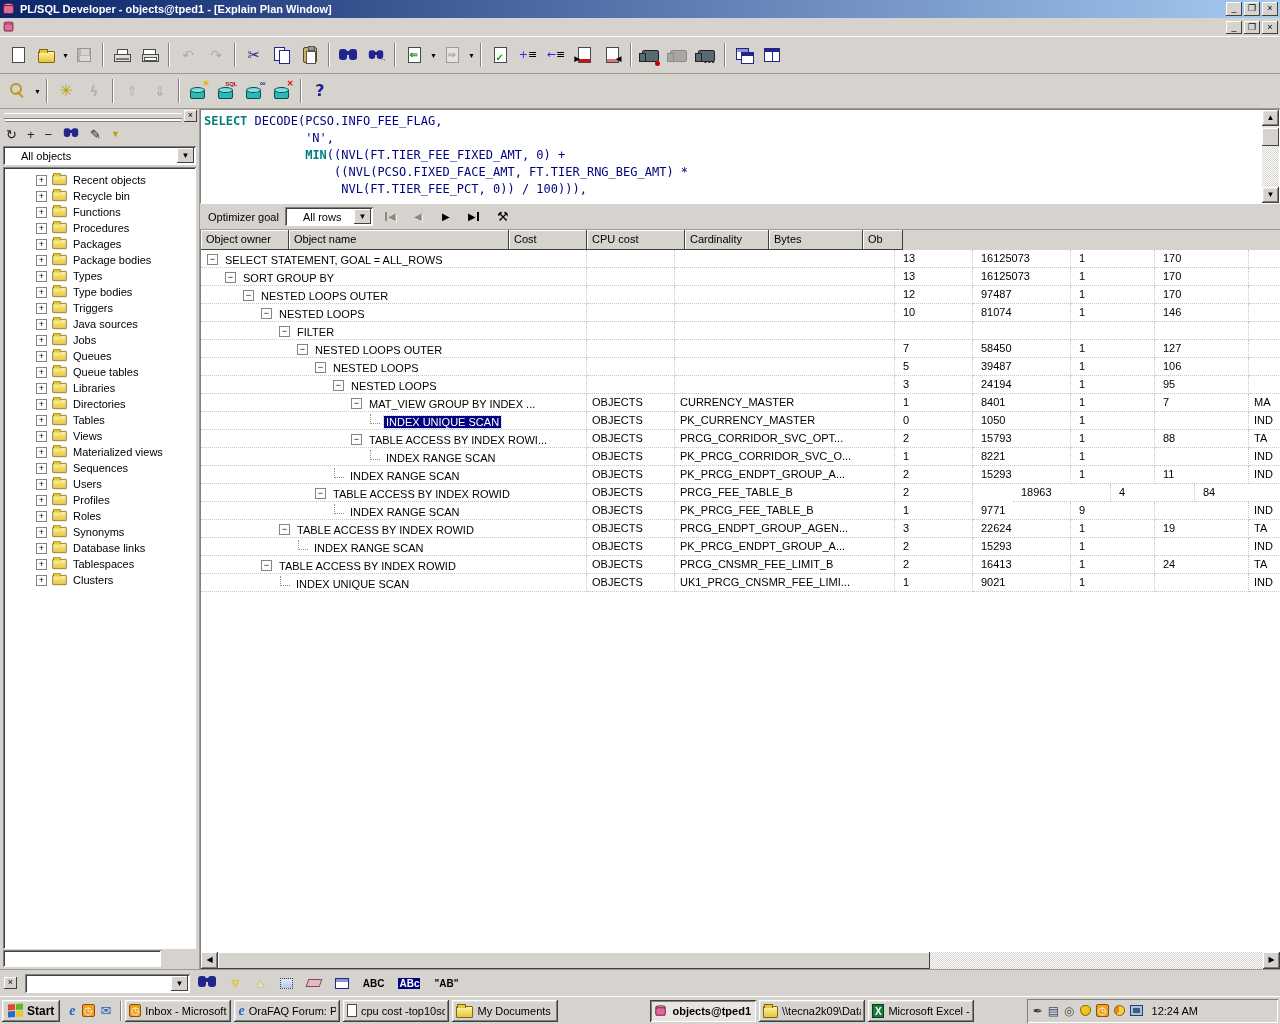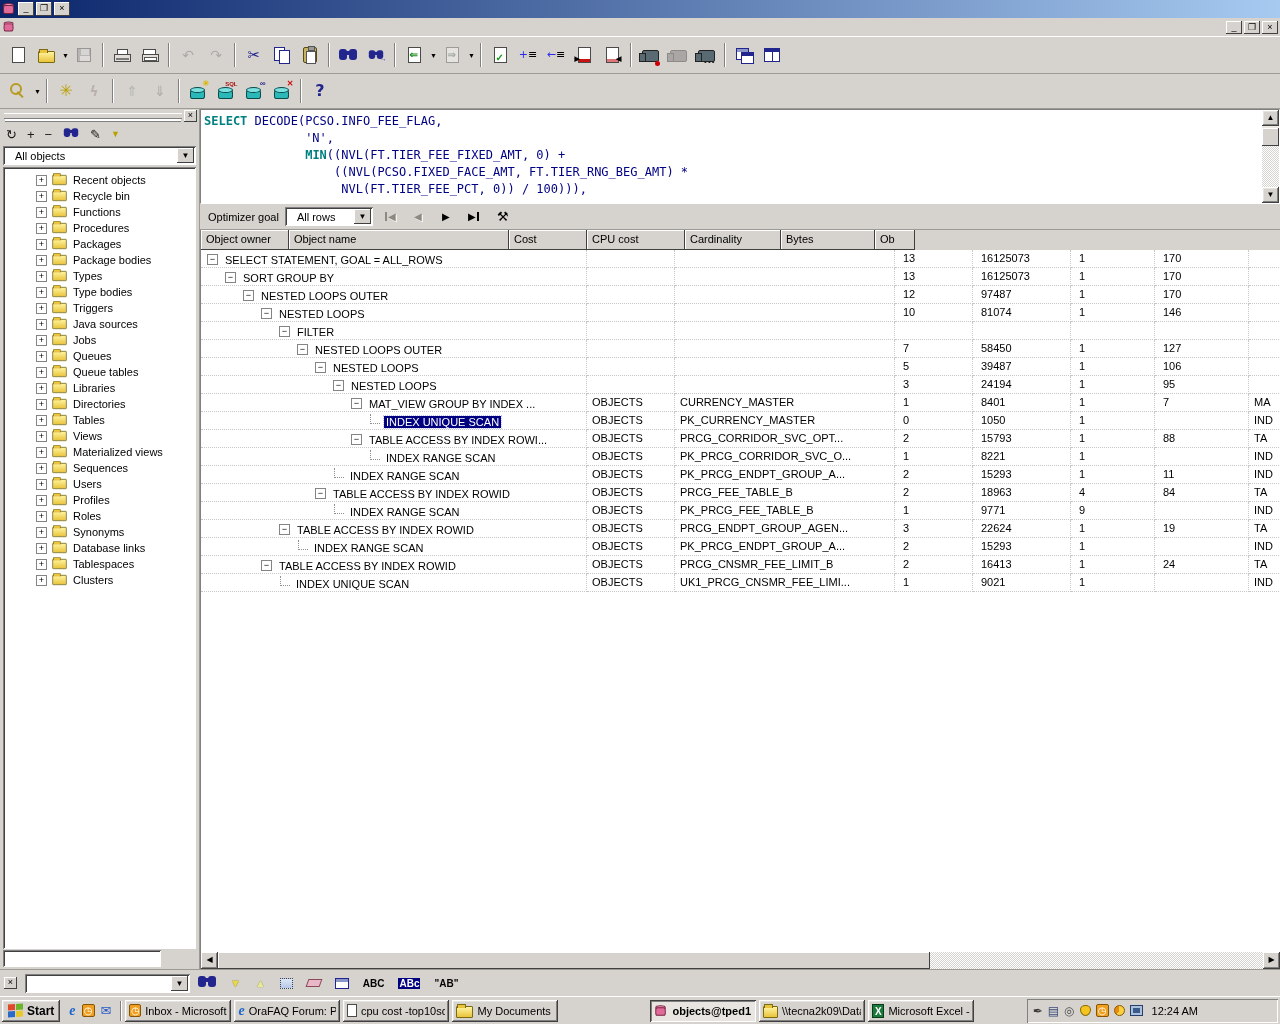--- a/index.html
+++ b/index.html
@@ -84,21 +84,21 @@
 
   
   .main { flex:1; display:flex; overflow:hidden; }
   .sidebar { width:200px; flex:0 0 auto; display:flex; flex-direction:column; background:#d6d3ce; border-right:1px solid #9d9a93; }
   .side-head { height:14px; display:flex; align-items:center; padding:1px 2px; }
   .grip { flex:1; height:6px; border-top:1px solid #fff; border-bottom:1px solid #808080; margin:0 2px; box-shadow:0 3px 0 -1px #fff, 0 4px 0 -1px #808080; }
   .side-close { width:13px; height:12px; background:#d6d3ce; box-shadow: inset -1px -1px 0 #404040, inset 1px 1px 0 #fff; font-size:9px; line-height:11px; text-align:center; }
   .side-tools { height:22px; display:flex; align-items:center; gap:10px; padding:0 6px; }
   .side-tools .sti { font-size:13px; color:#1a1a1a; }
   .combo { height:19px; background:#fff; display:flex; align-items:center; margin:1px 3px 2px 3px; box-shadow: inset 1px 1px 0 #808080, inset -1px -1px 0 #fff, inset 2px 2px 0 #404040; }
-  .combo .cval { flex:1; padding-left:12px; white-space:nowrap; overflow:hidden; }
+  .combo .cval { flex:1; padding-left:18px; white-space:nowrap; overflow:hidden; }
   .combo .cbtn { width:17px; height:15px; margin-right:2px; background:#d6d3ce; box-shadow: inset -1px -1px 0 #404040, inset 1px 1px 0 #fff; text-align:center; font-size:8px; line-height:15px; }
   .tree { flex:1; background:#fff; margin:0 3px; box-shadow: inset 1px 1px 0 #808080, inset -1px -1px 0 #fff, inset 2px 2px 0 #404040; overflow:hidden; padding:5px 0 0 0; }
   .titem { height:16px; display:flex; align-items:center; padding-left:33px; white-space:nowrap; }
   .pm { width:11px; height:11px; border:1px solid #848484; background:#fff; font-size:9px; line-height:9px; text-align:center; margin-right:4px; flex:0 0 auto; color:#000; }
   .titem .ic-folder { transform:scale(.85); margin-right:5px; margin-top:0; flex:0 0 auto; }
   .side-foot { height:20px; display:flex; align-items:flex-end; padding:1px 3px 2px 3px; }
   .side-foot-field { width:158px; height:17px; background:#fff; box-shadow: inset 1px 1px 0 #808080, inset -1px -1px 0 #fff, inset 2px 2px 0 #404040; }
 
   .workarea { flex:1; display:flex; flex-direction:column; overflow:hidden; }
 
@@ -170,20 +170,21 @@
 </head>
 <body>
 
 <div class="screen">
 
   <div class="titlebar">
     <span class="ic-db">
         <span class="top"></span>
         <span class="body"></span>
       </span>
+    <span class="title-text">PL/SQL Developer - objects@tped1 - [Explain Plan Window]</span>
     <span class="winbtn">_</span>
     <span class="winbtn">❐</span>
     <span class="winbtn">×</span>
   </div>
 
   <div class="menubar">
     <span class="ic-db" style="transform:scale(.9)">
         <span class="top"></span>
         <span class="body"></span>
       </span>
@@ -539,21 +540,21 @@
         <span class="navbtn">▶<span class="nav-bar"></span></span>
         <span class="wrench">⚒</span>
       </div>
 
       <div class="grid">
         <div class="ghead" id="ghead">
             <div class="gh" style="width: 88px;">Object owner</div>
             <div class="gh" style="width: 220px;">Object name</div>
             <div class="gh" style="width: 78px;">Cost</div>
             <div class="gh" style="width: 98px;">CPU cost</div>
-            <div class="gh" style="width: 96px;">Cardinality</div>
+            <div class="gh" style="width: 84px;">Cardinality</div>
             <div class="gh" style="width: 94px;">Bytes</div>
             <div class="gh" style="width: 40px;">Ob</div>
           </div>
         <div class="gbody" id="gbody">
             <div class="grow">
               <div class="gc treecell" style="width: 386px; padding-left: 6px;">
                 <span class="pm" style="margin-right: 5px;">−</span>
                 <span class="dlabel">SELECT STATEMENT, GOAL = ALL_ROWS</span>
               </div>
               <div class="gc" style="width: 88px;"></div>
@@ -721,21 +722,21 @@
               <div class="gc" style="width: 40px;">IND</div>
             </div>
             <div class="grow">
               <div class="gc treecell" style="width: 386px; padding-left: 114px;">
                 <span class="pm" style="margin-right: 5px;">−</span>
                 <span class="dlabel">TABLE ACCESS BY INDEX ROWID</span>
               </div>
               <div class="gc" style="width: 88px;">OBJECTS</div>
               <div class="gc" style="width: 220px;">PRCG_FEE_TABLE_B</div>
               <div class="gc num" style="width: 78px;">2</div>
-              <div class="gc num" style="width: 98px;">18963</div>
+              <div class="gc num" style="width: 98px; margin-left: 40px;">18963</div>
               <div class="gc num" style="width: 84px;">4</div>
               <div class="gc num" style="width: 94px;">84</div>
               <div class="gc" style="width: 40px;">TA</div>
             </div>
             <div class="grow">
               <div class="gc treecell" style="width: 386px; padding-left: 132px;">
                 <span class="leafconn"></span>
                 <span class="dlabel">INDEX RANGE SCAN</span>
               </div>
               <div class="gc" style="width: 88px;">OBJECTS</div>

